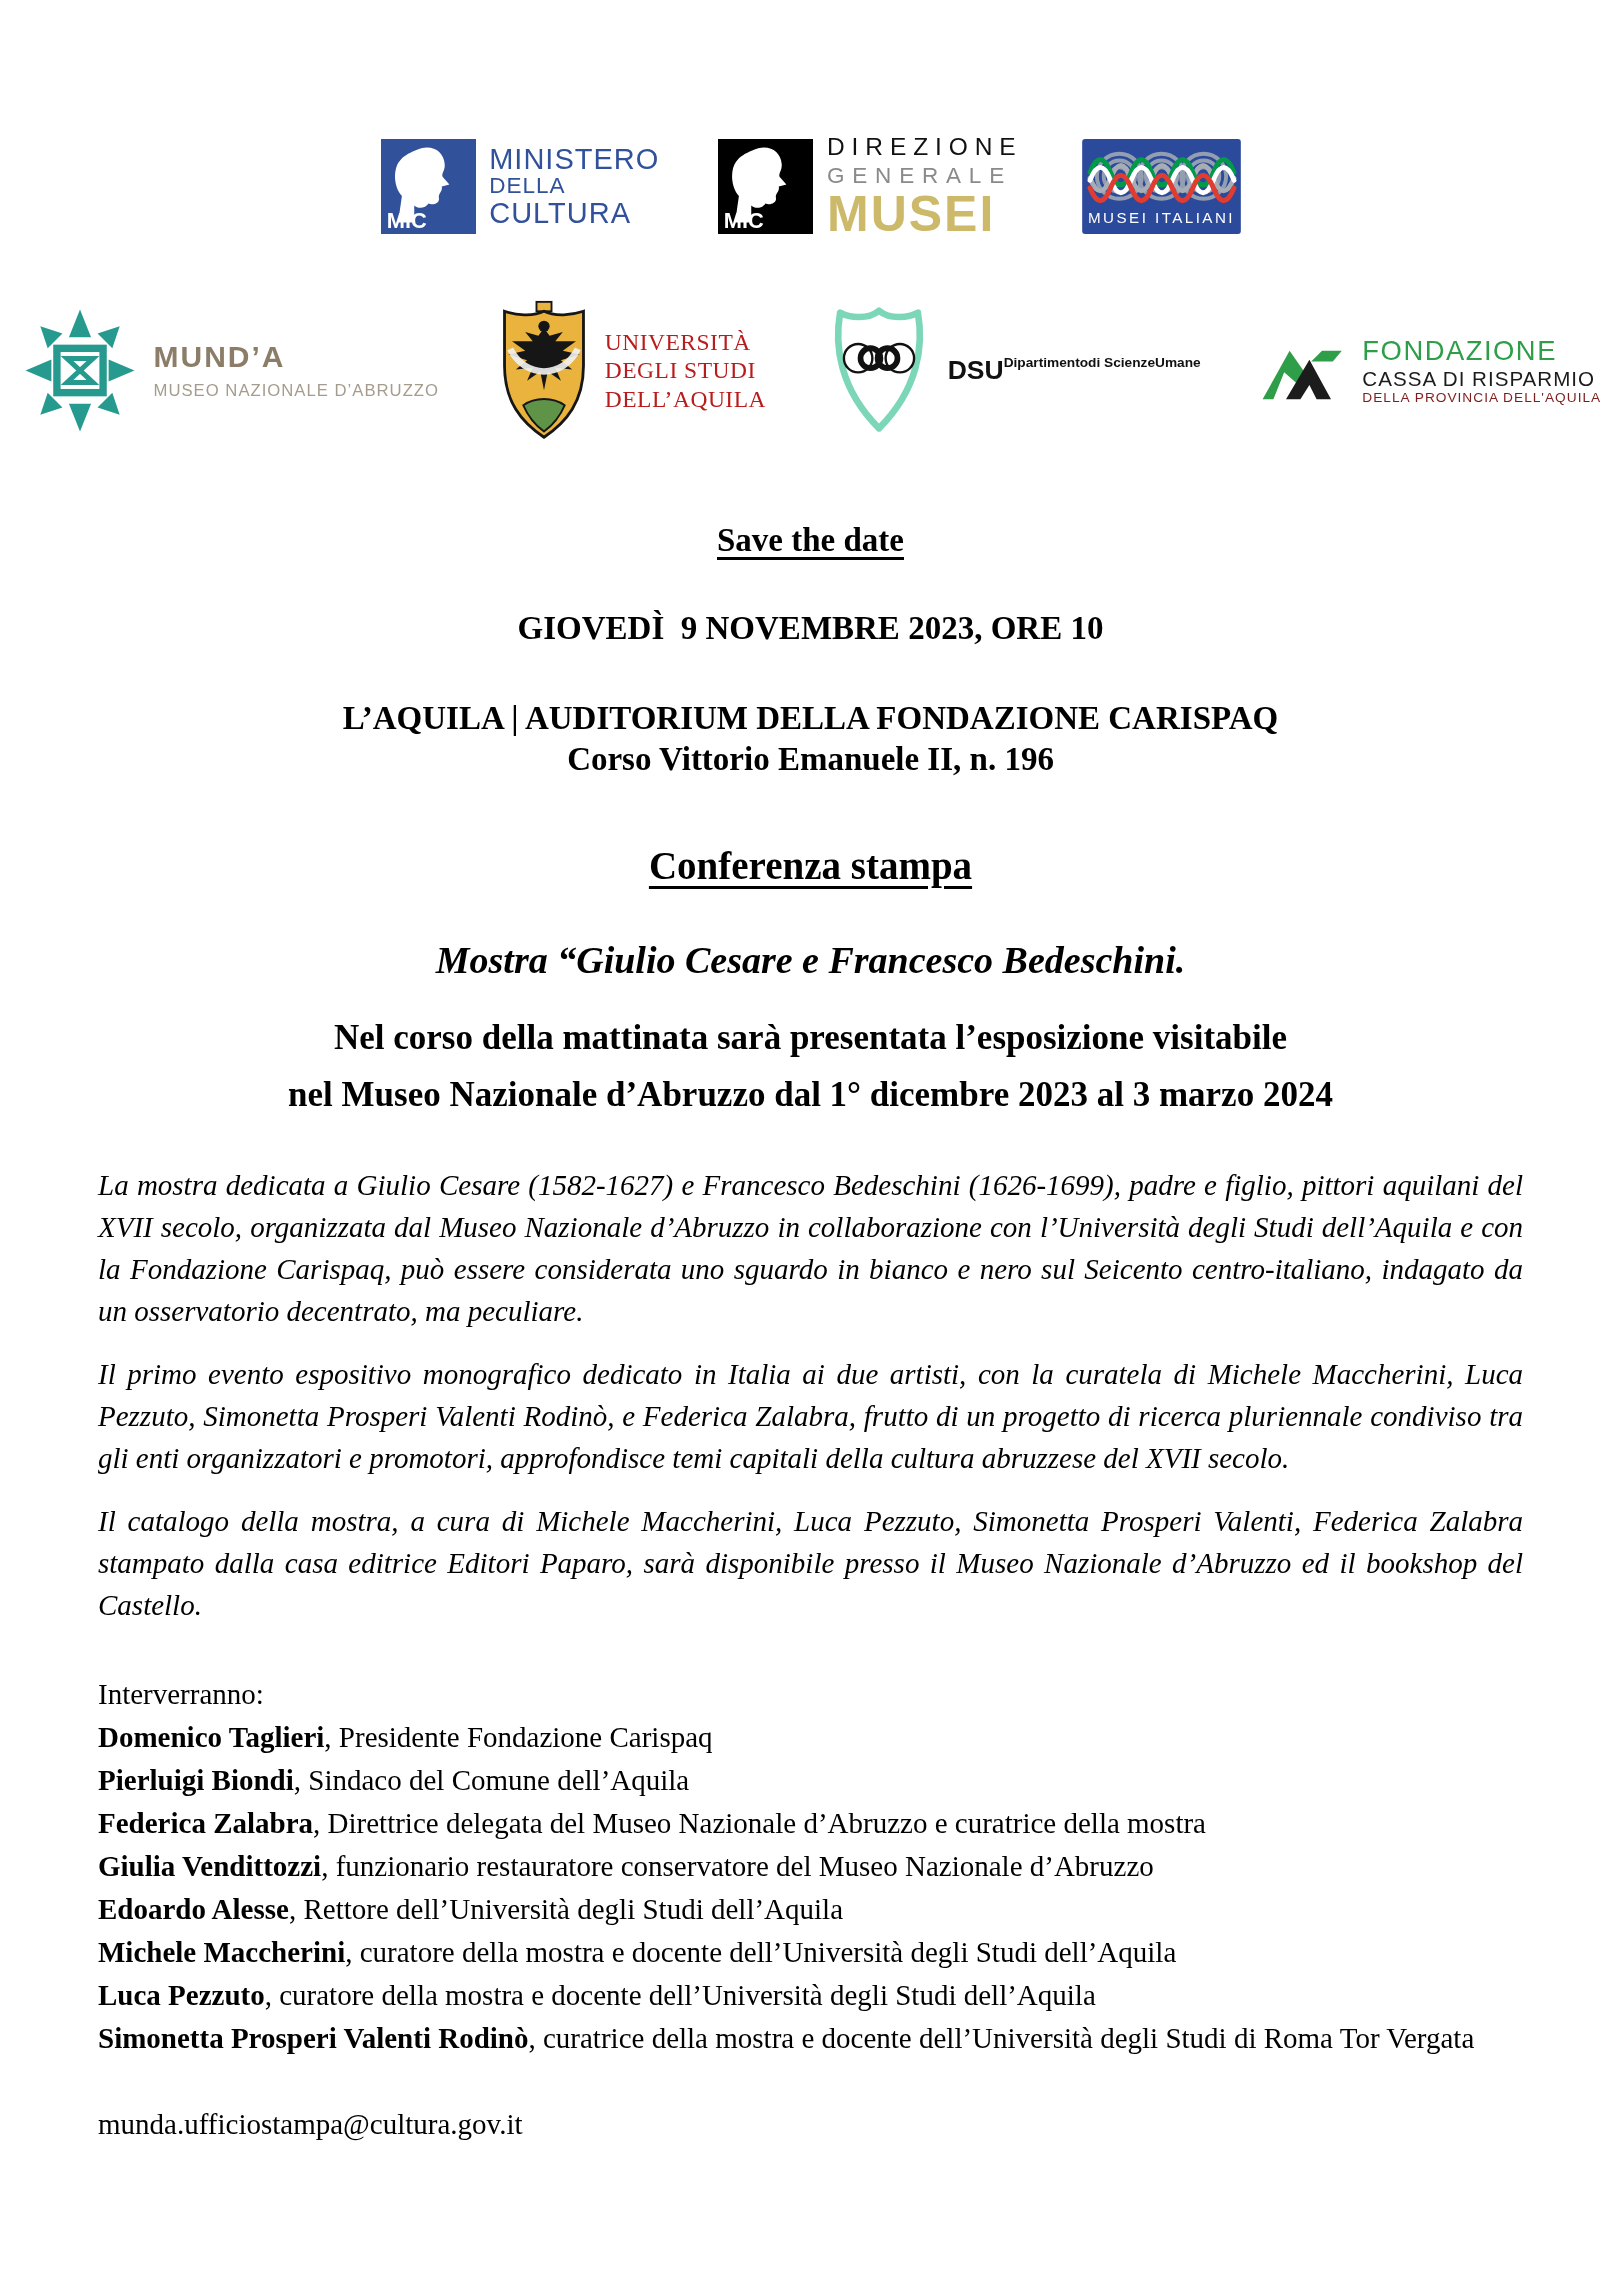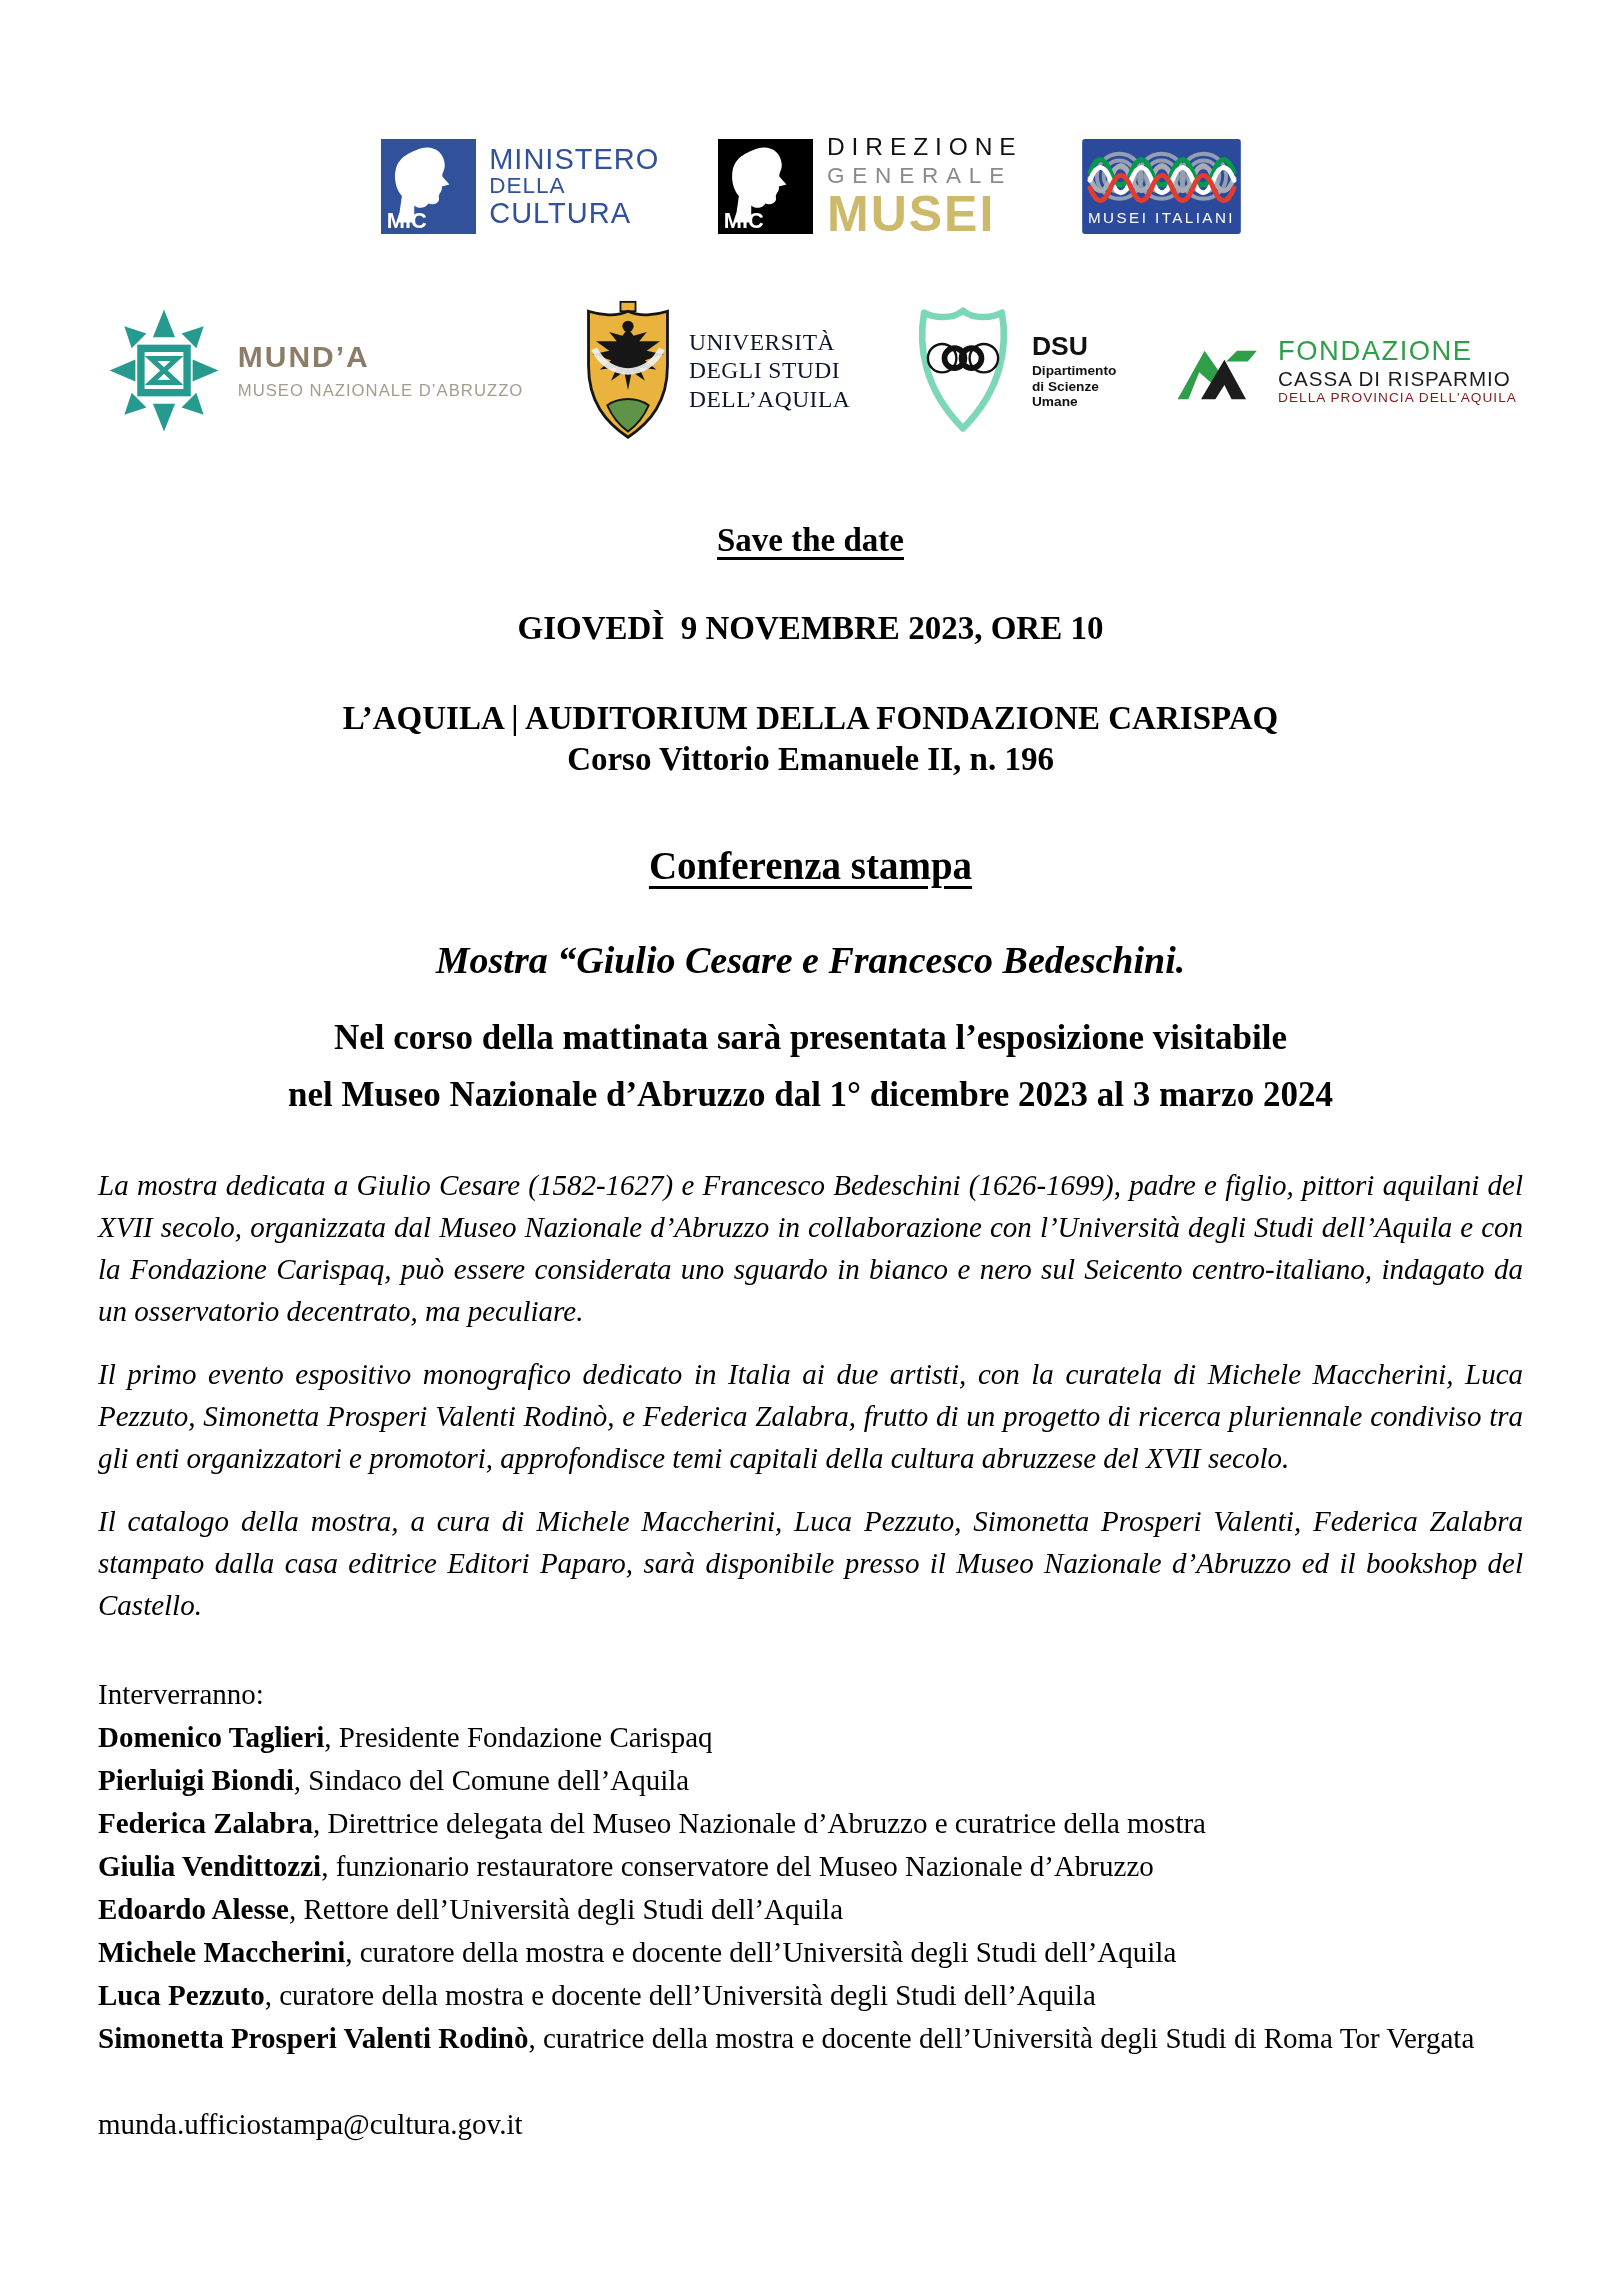--- a/index.html
+++ b/index.html
@@ -26,23 +26,23 @@
   .dg-textblock{display:flex;flex-direction:column;}
   .dg-textblock .l1{font-size:24.5px;letter-spacing:6.9px;color:#111;line-height:1.15;}
   .dg-textblock .l2{font-size:22.5px;letter-spacing:7.8px;color:#8a8a8a;line-height:1.2;}
   .dg-textblock .l3{font-size:50px;letter-spacing:2px;color:#cdb96a;font-weight:600;line-height:1.0;}
 
   .munda-textblock{display:flex;flex-direction:column;gap:6.9px;}
   .munda-textblock .l1{font-size:30px;font-weight:bold;letter-spacing:2px;color:#8b7d68;}
   .munda-textblock .l2{font-size:16.7px;letter-spacing:1px;color:#a59c8d;}
 
   .univaq-textblock{display:flex;flex-direction:column;line-height:1.2;}
-  .univaq-textblock span{font-size:23.5px;color:#0f172a;letter-spacing:0.5px;}
-
-  .dsu-textblock{display:flex;flex-direction:column;}
+  .univaq-textblock span{font-size:23.5px;color:#b91c1c;letter-spacing:0.5px;}
+
+  .dsu-textblock{display:flex;flex-direction:row;}
   .dsu-textblock .l1{font-size:26.5px;font-weight:bold;color:#111;line-height:1.2;}
   .dsu-textblock .l2{font-size:13.7px;font-weight:bold;color:#111;line-height:1.15;}
 
   .fond-textblock{display:flex;flex-direction:column;line-height:1.15;justify-content:space-between;}
   .fond-textblock .l1{font-size:27.4px;color:#2f9e49;letter-spacing:1.5px;}
   .fond-textblock .l2{font-size:20.6px;color:#1c1c1c;letter-spacing:1px;}
   .fond-textblock .l3{font-size:13.7px;color:#7f1d1d;letter-spacing:1px;}
 
   
   .center{text-align:center;}

